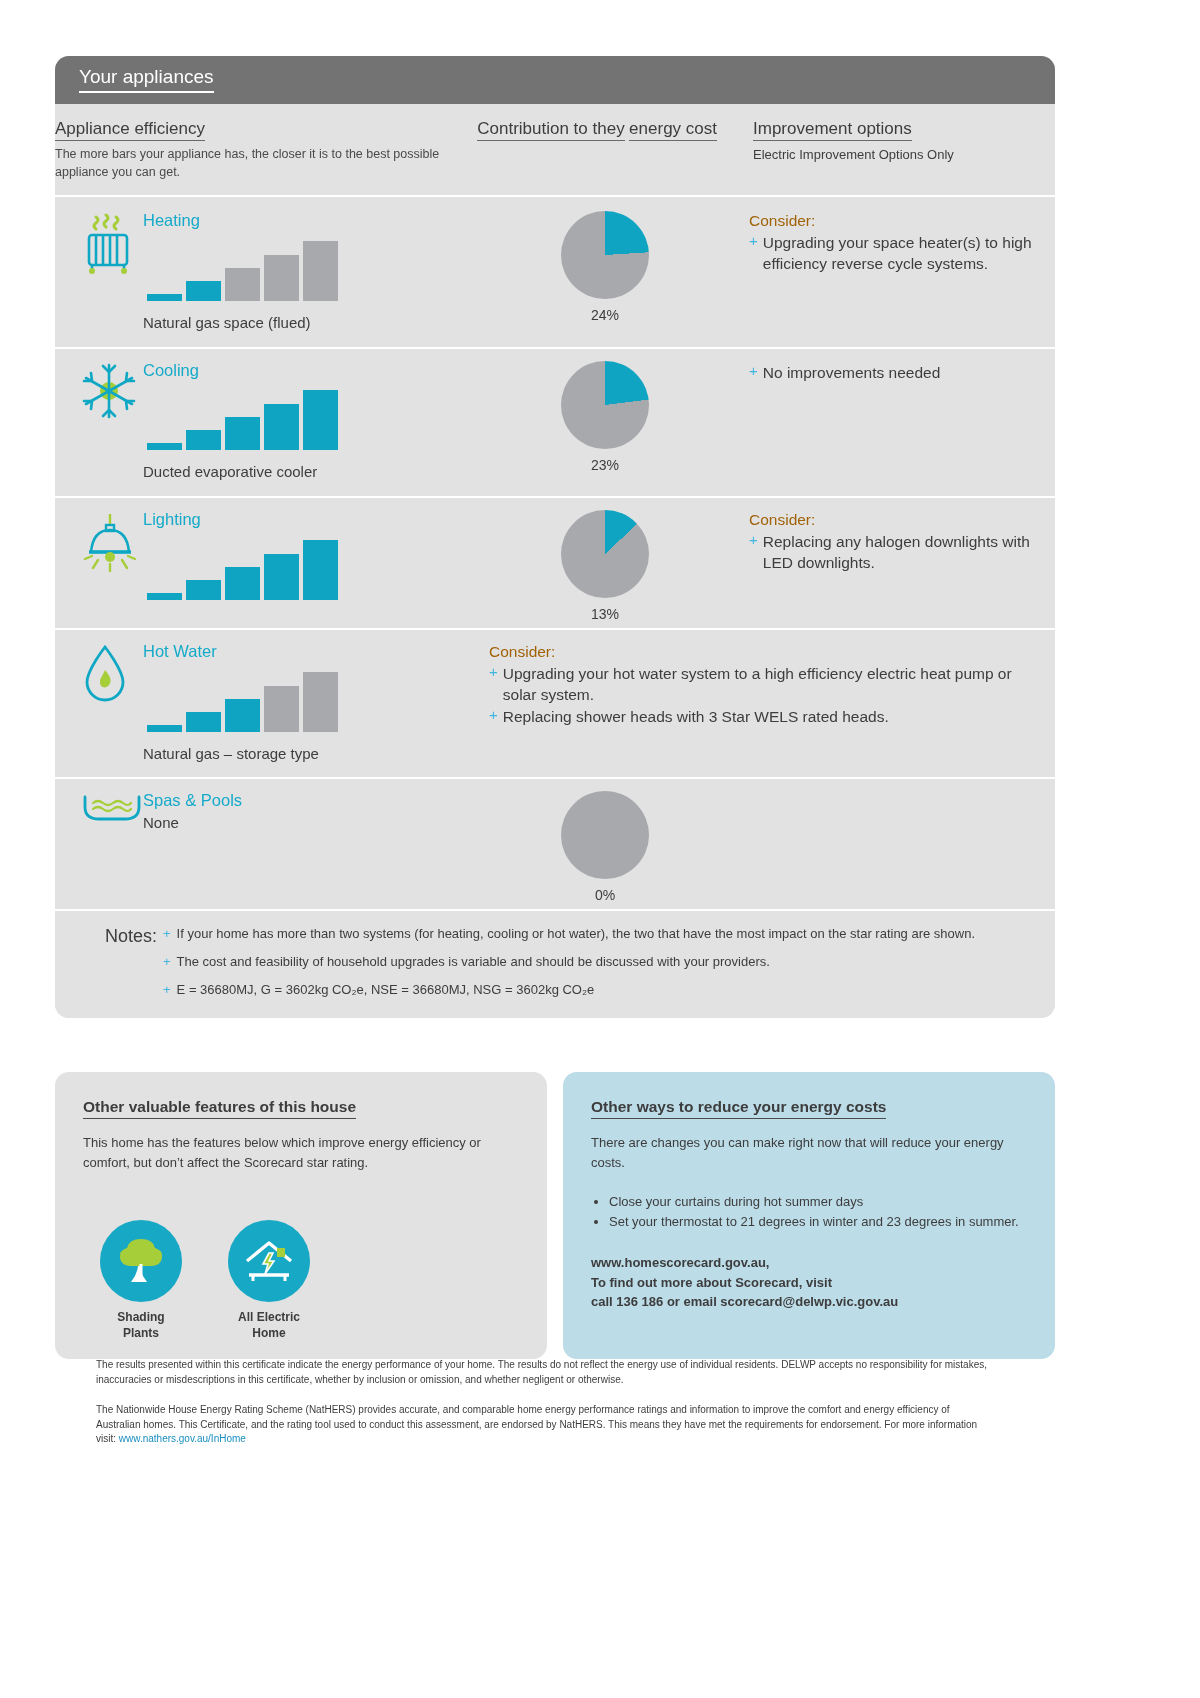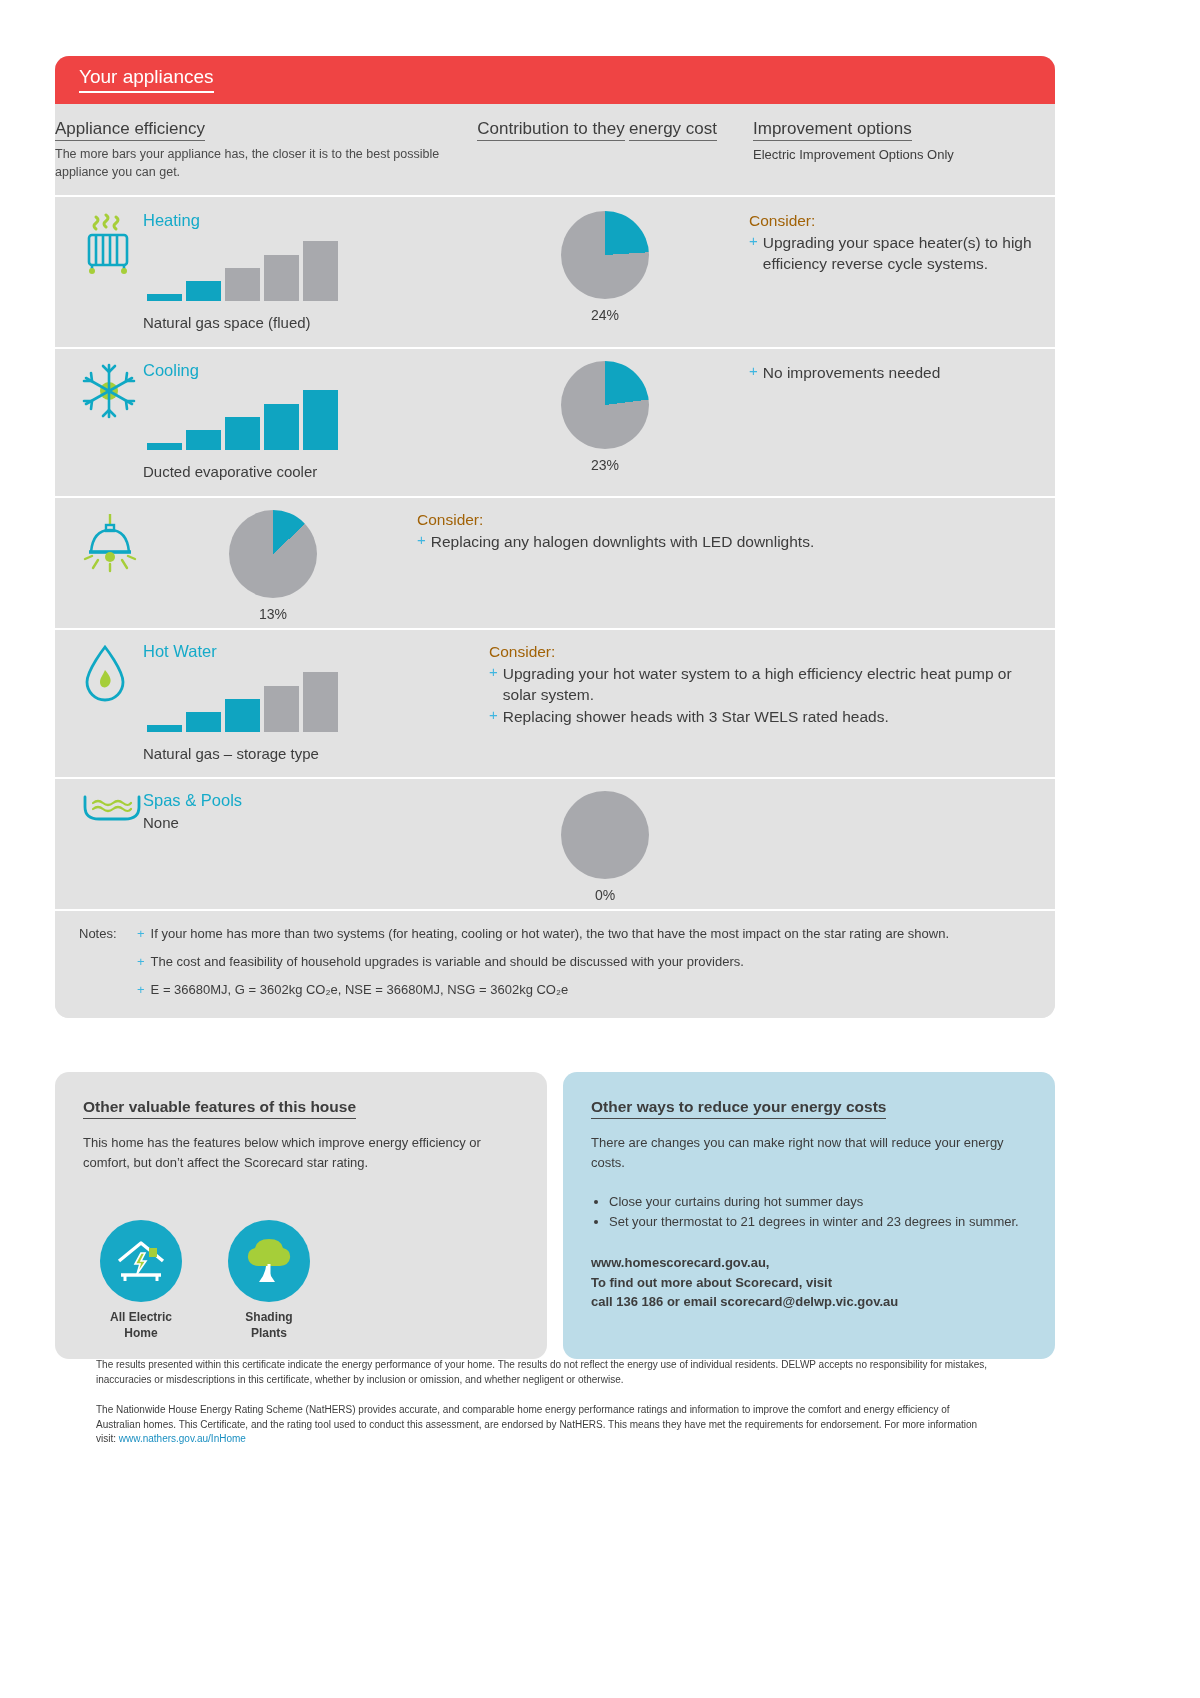--- a/index.html
+++ b/index.html
@@ -12,21 +12,21 @@
   }
   .page { position: relative; width: 1200px; height: 1698px; padding: 0; }
 
   
   .appliances-card {
     position: absolute; left: 55px; top: 56px; width: 1000px;
     border-radius: 14px; overflow: hidden;
     background: #e2e2e2;
   }
   .card-header {
-    background: #ef4444; height: 48px;
+    background: #737373; height: 48px;
     display: flex; align-items: center;
     padding: 0 0 0 24px;
   }
   .card-header .title {
     color: #ffffff; font-size: 19px; font-weight: 400;
     border-bottom: 2px solid #ffffff; padding-bottom: 3px; line-height: 1.1;
   }
 
   .col-head-row {
     display: flex; background: #e2e2e2;
@@ -83,21 +83,21 @@
   .opt-plus { color: #3fb6e0; font-size: 15px; margin-right: 5px; line-height: 1.2; flex: none; }
   .opt-text { flex: 1; }
 
   
   .notes-box { background: #e2e2e2; position: relative; padding: 16px 30px 18px 24px; }
   .notes-box:before {
     content: ""; position: absolute; left: 0; right: 0; top: 0;
     height: 2px; background: #ffffff;
   }
   .notes-flex { display: flex; }
-  .notes-label { font-size: 13px; color: #3d3d3d; width: 58px; flex: none; padding-top: 1px; }
+  .notes-label { font-size: 18px; color: #3d3d3d; width: 58px; flex: none; padding-top: 1px; margin-left: 26px; }
   .notes-list { flex: 1; }
   .note-li { display: flex; font-size: 13px; color: #3d3d3d; line-height: 1.45; margin-bottom: 9px; }
   .note-li:last-child { margin-bottom: 0; }
   .note-plus { color: #3fb6e0; margin-right: 6px; flex: none; }
 
   
   .bottom-wrap { position: absolute; left: 55px; top: 1072px; width: 1000px; display: flex; gap: 16px; }
   .box-grey {
     width: 492px; background: #e2e2e2; border-radius: 14px;
     padding: 26px 28px 18px 28px; min-height: 272px; position: relative;
@@ -249,20 +249,30 @@
       <circle cx="29" cy="45" r="5" fill="#a6ce39"></circle>
       <g stroke="#a6ce39" stroke-width="2.4" stroke-linecap="round">
         <line x1="29" y1="52" x2="29" y2="59"></line>
                   <line x1="17" y1="48" x2="12" y2="56"></line>
         <line x1="41" y1="48" x2="46" y2="56"></line>
                   <line x1="11" y1="44" x2="4" y2="47"></line>
                   <line x1="47" y1="44" x2="54" y2="47"></line>
       </g>
     </svg></span>
     </div>
+    <div class="cell-main">
+            <div class="ap-name">Lighting</div>
+            <div class="bars">
+              <div class="bar teal" style="height:7px"></div>
+              <div class="bar teal" style="height:20px"></div>
+              <div class="bar teal" style="height:33px"></div>
+              <div class="bar teal" style="height:46px"></div>
+              <div class="bar teal" style="height:60px"></div>
+            </div>
+          </div>
     <div class="cell-pie">
       <div class="pie-wrap">
         <div class="pie" style="background: conic-gradient(#0fa4c1 0deg 46.800000000000004deg, #a8a9ad 46.800000000000004deg 360deg);"></div>
       </div>
       <div class="pie-pct">13%</div>
     </div>
     <div class="cell-opts">
             <div class="opt-lead">Consider:</div>
             <div class="opt-item">
         <span class="opt-plus">+</span>
@@ -344,42 +354,42 @@
       </div>
     </div>
   </div>
 
   <div class="bottom-wrap">
 
     <div class="box-grey">
       <div class="box-title">Other valuable features of this house</div>
       <div class="box-para">This home has the features below which improve energy efficiency or comfort, but don’t affect the Scorecard star rating.</div>
       <div class="features" id="features-list">
+          <div class="feature">
+            <div class="circ">
+              <svg width="54" height="54" viewBox="0 0 54 54">
+      <path d="M27 5 q12 0 14 9 q8 2 7 10 q-1 7-10 8 l-22 0 q-9-1-10-8 q-1-8 7-10 q2-9 14-9 z" fill="#a6ce39"></path>
+      <path d="M24 32 q-1 9-7 16 l16 0 q-6-7-7-16 z" fill="#ffffff"></path>
+      <path d="M27 30 l0 12" stroke="#ffffff" stroke-width="3"></path>
+    </svg>
+            </div>
+    <div class="flabel">Shading<br>Plants</div>
+          </div>
           <div class="feature">
             <div class="circ">
               <svg width="56" height="52" viewBox="0 0 56 52">
       <path d="M6 26 L28 8 L50 26" fill="none" stroke="#ffffff" stroke-width="3.4" stroke-linejoin="round"></path>
       <rect x="36" y="13" width="8" height="9" fill="#a6ce39"></rect>
       <path d="M28 18 l-6 11 h5 l-3 10 l9-13 h-5 l4-8 z" fill="#a6ce39" stroke="#ffffff" stroke-width="1.6"></path>
       <line x1="8" y1="40" x2="48" y2="40" stroke="#ffffff" stroke-width="3.4"></line>
       <line x1="12" y1="40" x2="12" y2="46" stroke="#ffffff" stroke-width="3"></line>
       <line x1="44" y1="40" x2="44" y2="46" stroke="#ffffff" stroke-width="3"></line>
     </svg>
             </div>
     <div class="flabel">All Electric<br>Home</div>
-          </div>
-          <div class="feature">
-            <div class="circ">
-              <svg width="54" height="54" viewBox="0 0 54 54">
-      <path d="M27 5 q12 0 14 9 q8 2 7 10 q-1 7-10 8 l-22 0 q-9-1-10-8 q-1-8 7-10 q2-9 14-9 z" fill="#a6ce39"></path>
-      <path d="M24 32 q-1 9-7 16 l16 0 q-6-7-7-16 z" fill="#ffffff"></path>
-      <path d="M27 30 l0 12" stroke="#ffffff" stroke-width="3"></path>
-    </svg>
-            </div>
-    <div class="flabel">Shading<br>Plants</div>
           </div>
         </div>
     </div>
 
     <div class="box-blue">
       <div class="box-title">Other ways to reduce your energy costs</div>
       <div class="box-para">There are changes you can make right now that will reduce your energy costs.</div>
       <ul class="box-bullets" id="reduce-bullets">
           <li>Close your curtains during hot summer days</li>
           <li>Set your thermostat to 21 degrees in winter and 23 degrees in summer.</li>

